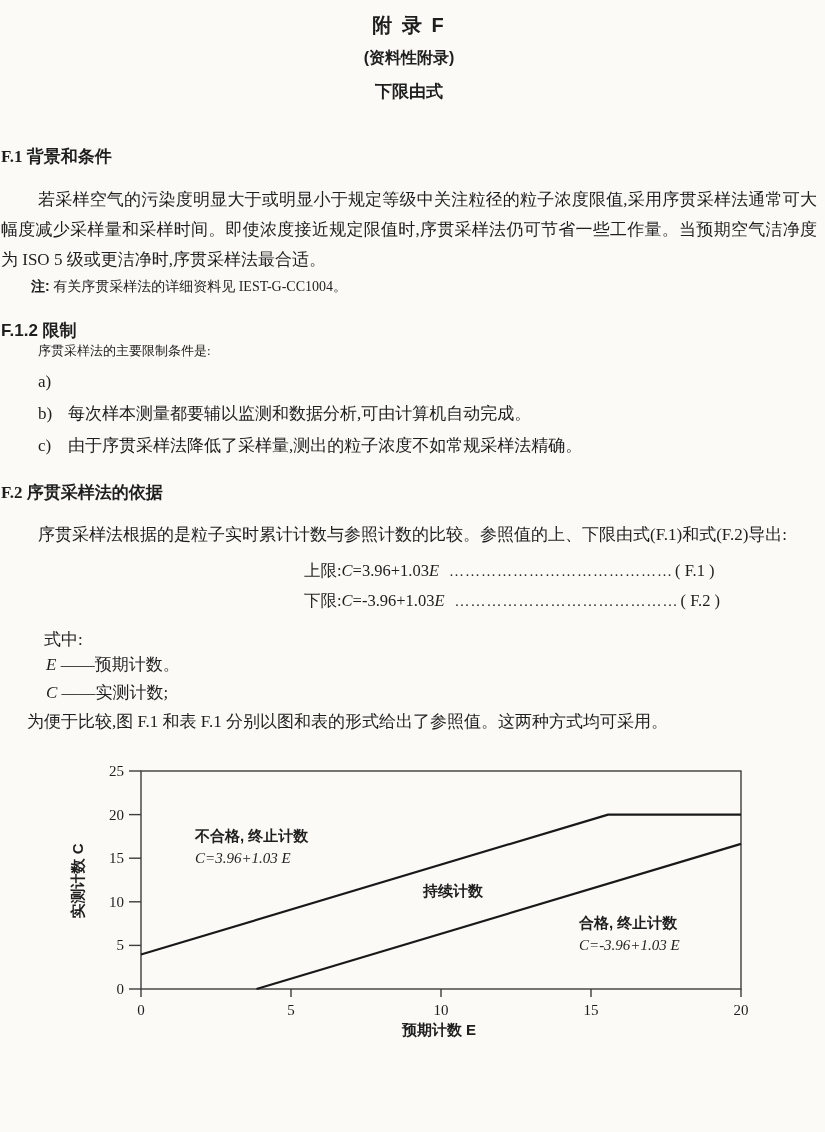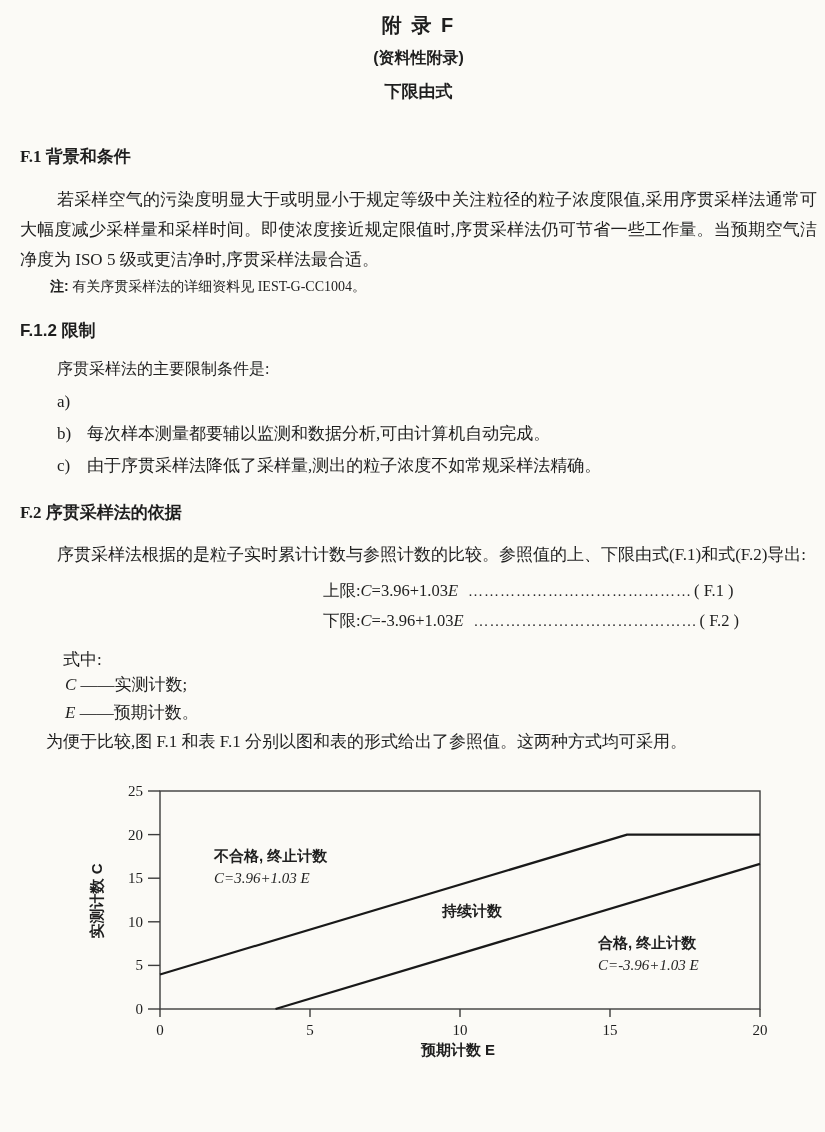--- a/index.html
+++ b/index.html
@@ -6,33 +6,33 @@
   body{
     width:825px;height:1132px;
     background:#f4f3ef;
     font-family:"Liberation Serif","DejaVu Serif",serif;
     color:#1e1e1e;
     -webkit-font-smoothing:antialiased;
   }
   .page{
     position:relative;width:825px;height:1132px;box-sizing:border-box;
     background:#fbfaf6;
-    padding:6px 8px 0 20px;
+    padding:6px 8px 0 1px;
     overflow:hidden;
   }
   .title-block{text-align:center;padding-top:6px;}
   .app-title{font-size:20px;font-weight:bold;font-family:"Liberation Sans","DejaVu Sans",sans-serif;letter-spacing:2px;}
   .app-sub{margin-top:9px;font-size:16px;font-weight:bold;font-family:"Liberation Sans","DejaVu Sans",sans-serif;}
   .app-name{margin-top:11px;font-size:17px;font-weight:bold;font-family:"Liberation Sans","DejaVu Sans",sans-serif;}
   .h-sec{margin-top:42px;font-size:17px;font-weight:bold;font-family:Liberation Serif, serif;}
   .h-sub{margin-top:31px;font-size:17px;font-weight:bold;font-family:"Liberation Sans","DejaVu Sans",sans-serif;}
   .para{margin-top:17px;font-size:17px;line-height:30px;text-align:justify;text-indent:37px;}
   .note{font-size:14px;padding-left:30px;line-height:22px;}
   .note .note-label{font-weight:bold;font-family:"Liberation Sans","DejaVu Sans",sans-serif;}
-  .intro{margin-top:17px;font-size:16px;padding-left:37px;}
+  .intro{margin-top:0;font-size:13px;padding-left:37px;}
   .list{margin-top:6px;}
   .list-item{display:flex;font-size:17px;line-height:32px;padding-left:37px;}
   .list-item .marker{width:30px;flex:0 0 30px;}
   .para2{margin-top:15px;font-size:17px;line-height:32px;text-align:justify;text-indent:37px;}
   .eq-block{margin-top:9px;}
   .eq-row{display:flex;align-items:baseline;margin-left:303px;height:30px;font-size:16.5px;white-space:nowrap;}
   .eq-var{font-style:italic;}
   .eq-leader{margin-left:10px;letter-spacing:1px;font-size:15px;color:#2a2a2a;}
   .eq-ref{margin-left:2px;}
   .where-label{margin-top:8px;font-size:17px;padding-left:43px;}
@@ -104,26 +104,26 @@
         <span class="eq-var">C</span>
         <span>=-3.96+1.03</span>
         <span class="eq-var">E</span>
       <span class="eq-leader">……………………………………</span>
       <span class="eq-ref">( F.2 )</span>
     </div>
   </div>
 
   <div class="where-label">式中:</div>
   <div class="where-item">
+    <span class="sym">E</span>
+    <span>——</span><span>预期计数。</span>
+  </div>
+  <div class="where-item">
     <span class="sym">C</span>
     <span>——</span><span>实测计数;</span>
-  </div>
-  <div class="where-item">
-    <span class="sym">E</span>
-    <span>——</span><span>预期计数。</span>
   </div>
 
   <div class="closing">为便于比较,图 F.1 和表 F.1 分别以图和表的形式给出了参照值。这两种方式均可采用。</div>
 
   <div class="figure">
     <svg width="706" height="292" viewBox="0 0 706 292">
       <g>
           <rect x="74" y="12" width="600" height="218" class="frame"></rect>
           <line x1="74" y1="230" x2="74" y2="238" class="tick"></line>
           <text x="74" y="256" text-anchor="middle" class="ticklabel">0</text>

